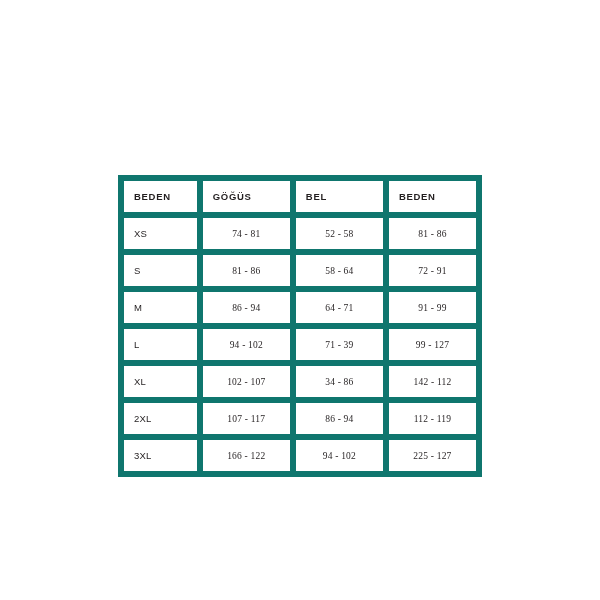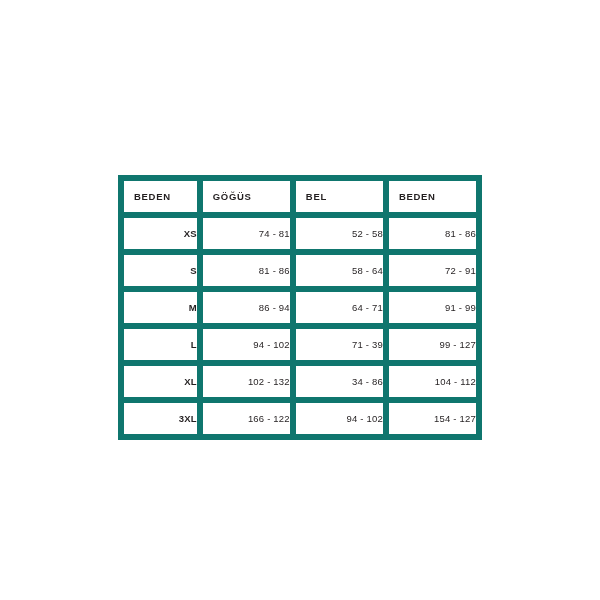--- a/index.html
+++ b/index.html
@@ -43,27 +43,27 @@
   col.c-size  { width: 22%; }
   col.c-val   { width: 26%; }
 
   
   .th-size, .th-col {
     text-align: left;
     padding-left: 10px !important;
   }
   
   td.size-label {
-    text-align: right;
+    text-align: left;
     padding-left: 10px !important;
-    font-weight: bold;
   }
   
   td.measure {
-    text-align: right;
+    text-align: center;
+    font-family: Liberation Serif, serif;
   }
 </style>
 </head>
 <body>
 
 <div class="size-chart-wrap">
   <table class="size-chart">
     <colgroup>
       <col class="c-size">
       <col class="c-val">
@@ -98,25 +98,31 @@
         <td class="measure">91 - 99</td>
       </tr>
       <tr>
         <td class="size-label">L</td>
         <td class="measure">94 - 102</td>
         <td class="measure">71 - 39</td>
         <td class="measure">99 - 127</td>
       </tr>
       <tr>
         <td class="size-label">XL</td>
-        <td class="measure">102 - 132</td>
+        <td class="measure">102 - 107</td>
         <td class="measure">34 - 86</td>
-        <td class="measure">104 - 112</td>
+        <td class="measure">142 - 112</td>
+      </tr>
+      <tr>
+        <td class="size-label">2XL</td>
+        <td class="measure">107 - 117</td>
+        <td class="measure">86 - 94</td>
+        <td class="measure">112 - 119</td>
       </tr>
       <tr>
         <td class="size-label">3XL</td>
         <td class="measure">166 - 122</td>
         <td class="measure">94 - 102</td>
-        <td class="measure">154 - 127</td>
+        <td class="measure">225 - 127</td>
       </tr>
     </tbody>
   </table>
 </div>
 
 </body></html>

